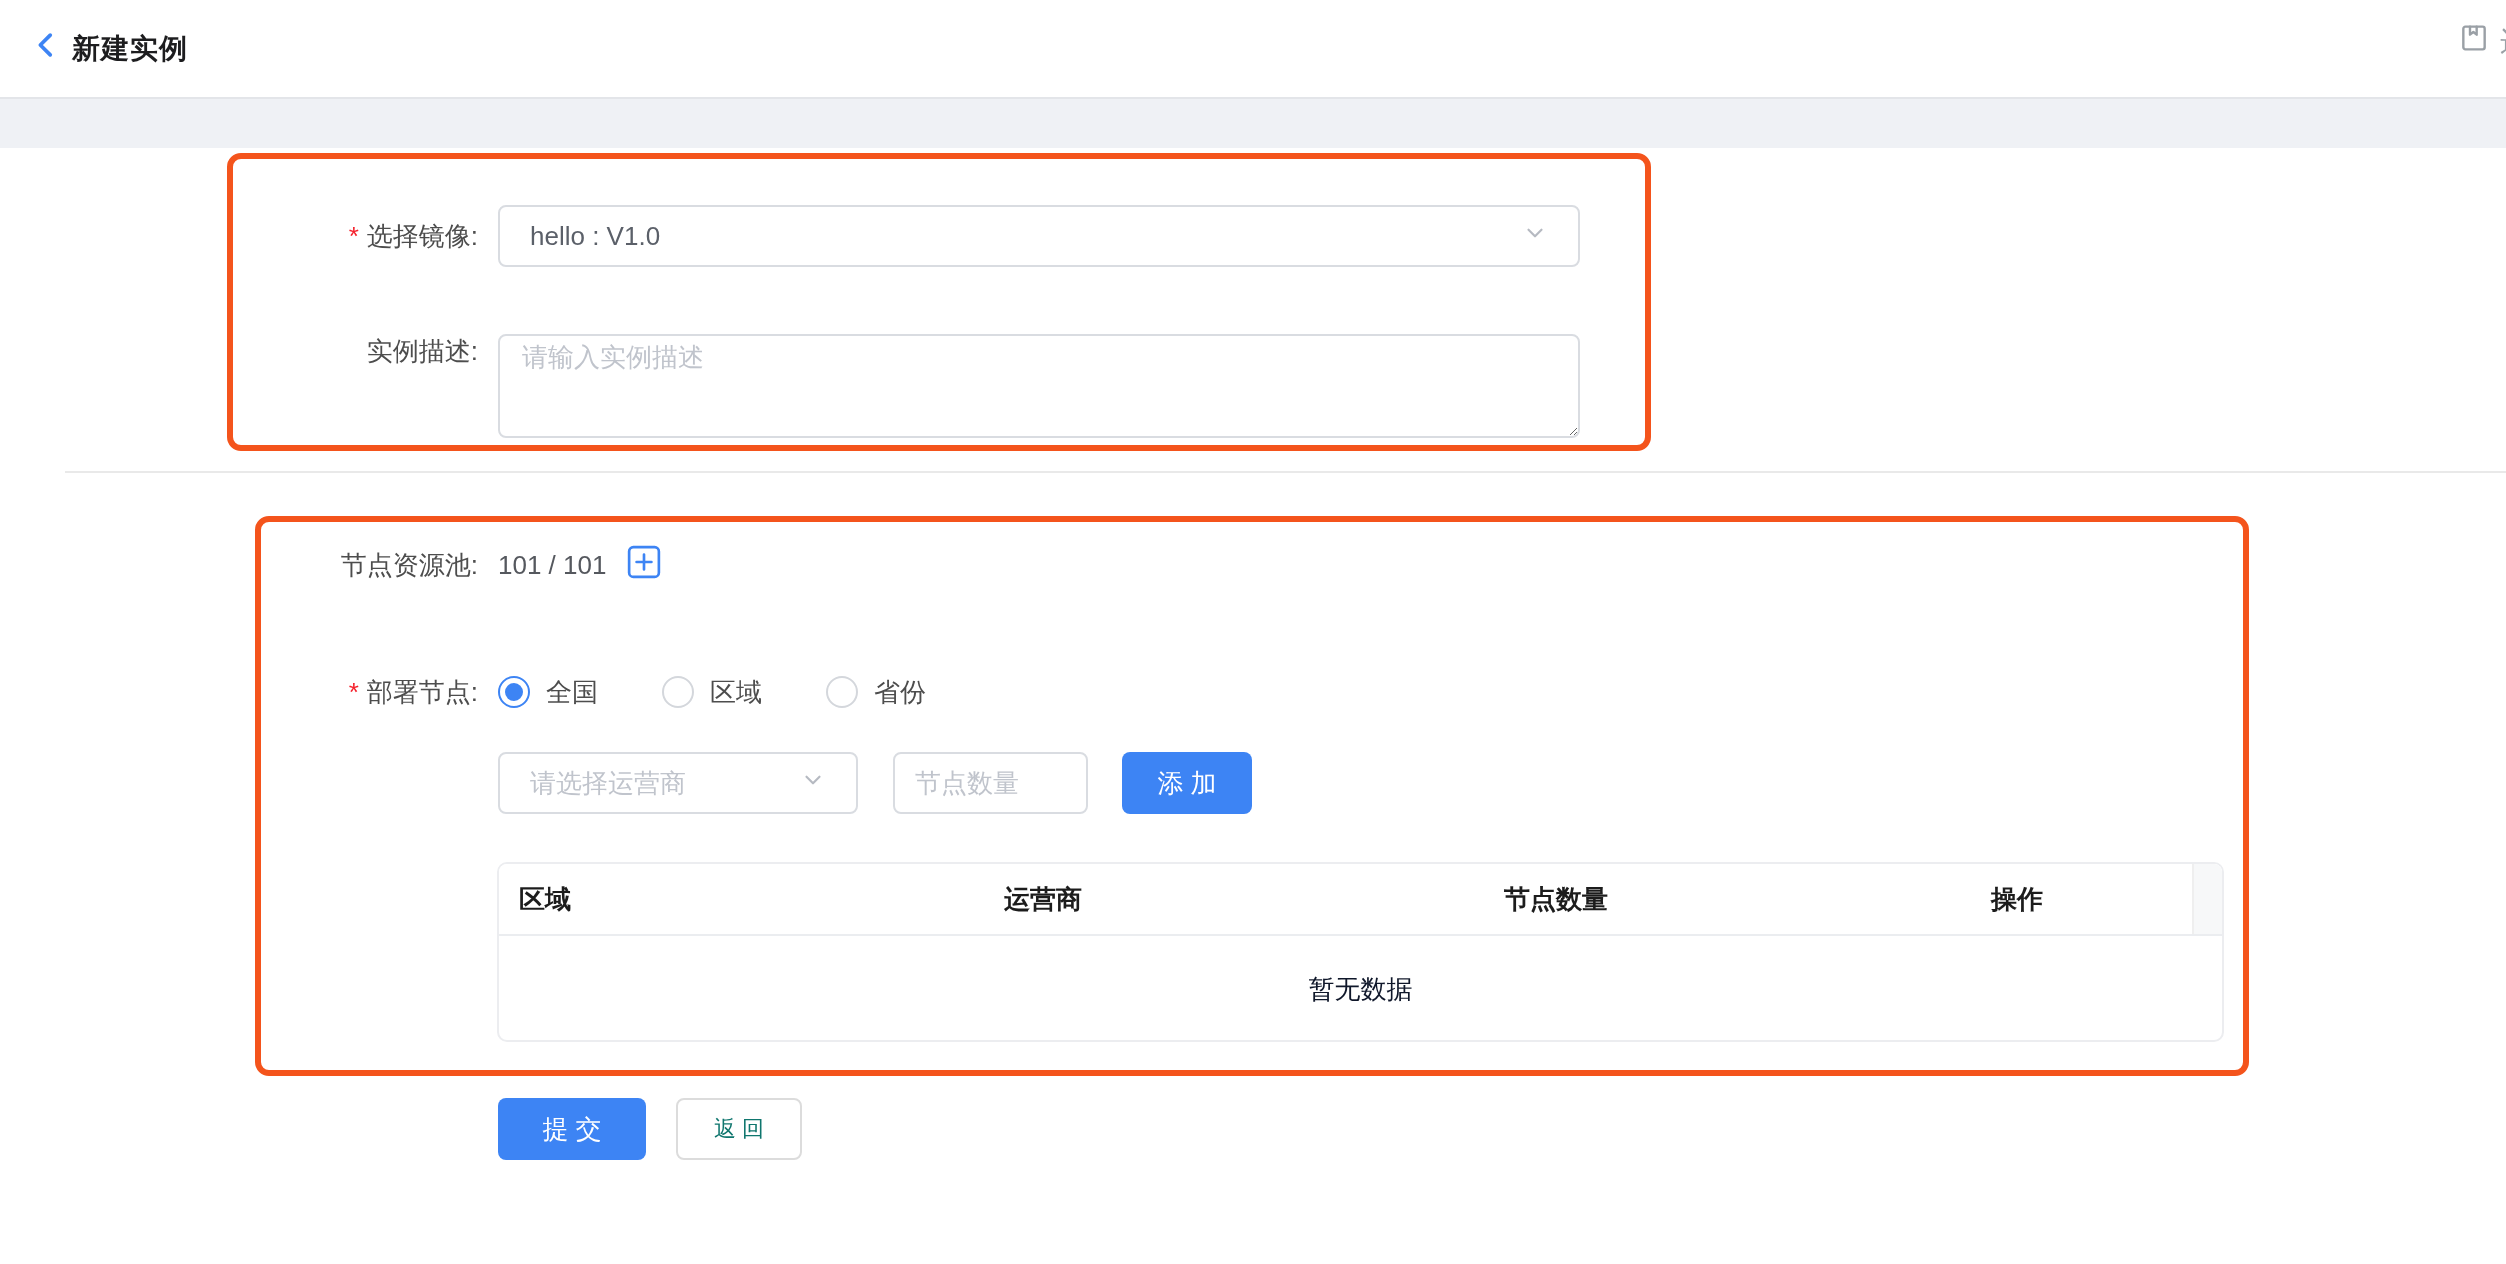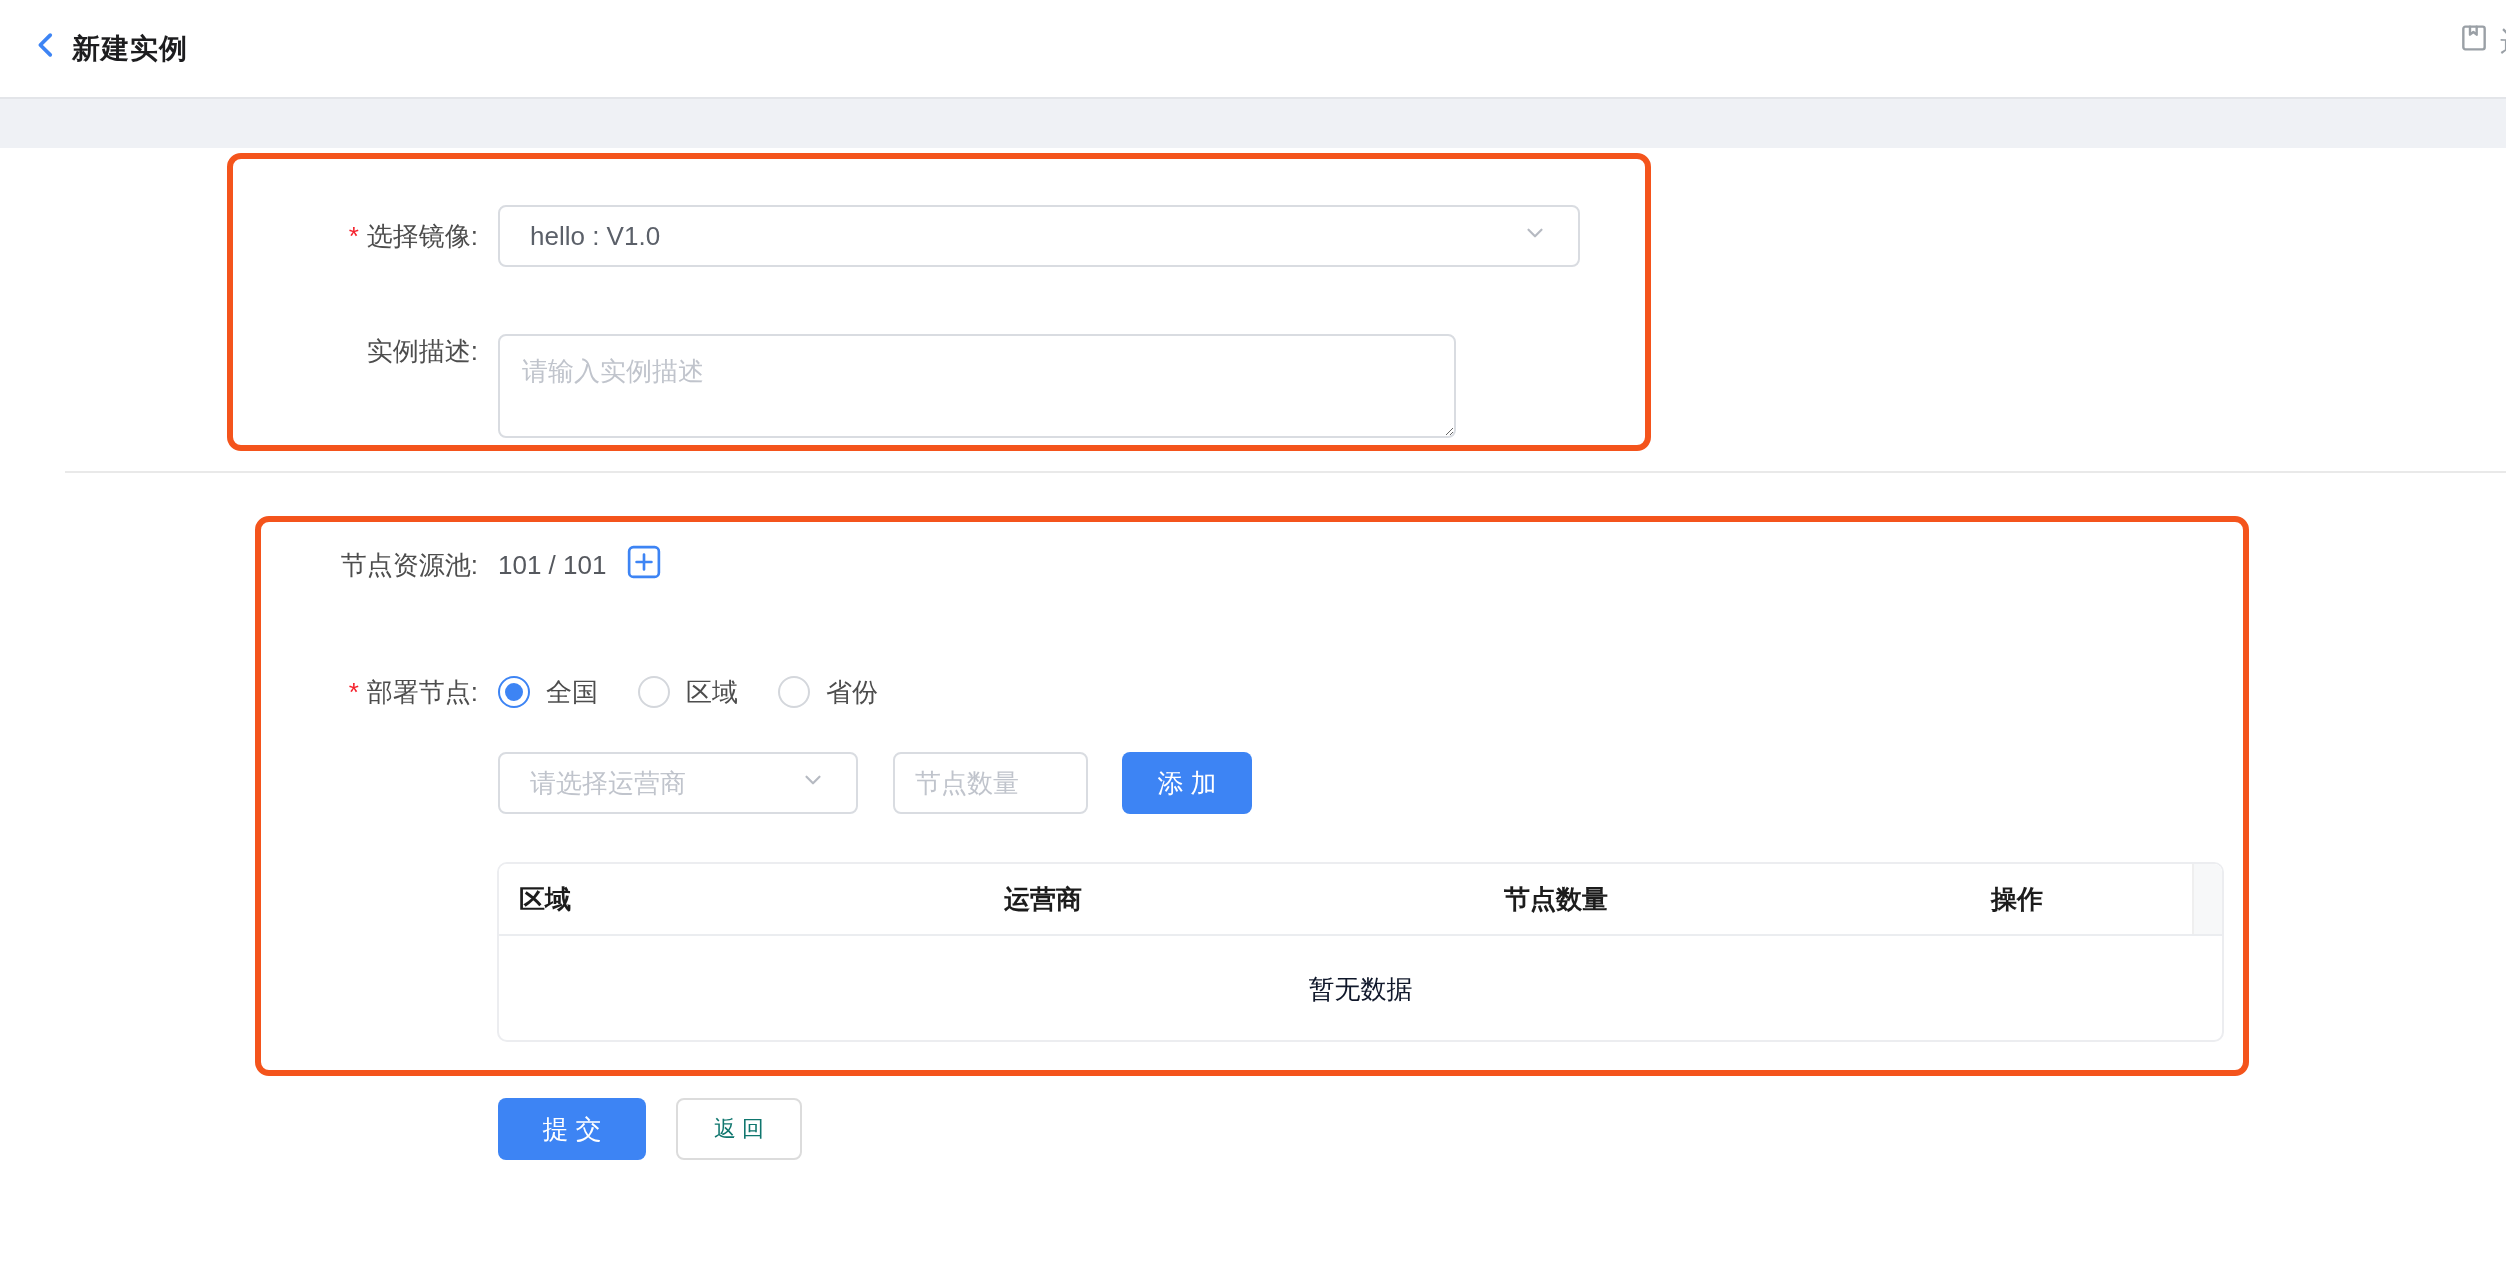--- a/index.html
+++ b/index.html
@@ -45,32 +45,32 @@
   .select-value { color:#5b6069; }
   .select-placeholder { color:#c0c4cc; }
   .text-input { background:#fff; border:2px solid #d9dce1; border-radius:8px;
                 padding:0 20px; font-family:inherit; font-size:26px; color:#5b6069; outline:none; }
   .text-input::placeholder { color:#c0c4cc; }
 
   .row-image { top:205px; height:62px; }
   .row-image .select-box { margin-left:20px; width:1082px; height:62px; }
 
   .row-desc { top:312px; height:104px; align-items:flex-start;margin-top:22px; }
-  .desc-textarea { margin-left:20px; width:958px; height:104px; border:2px solid #d9dce1;
-                   border-radius:8px; padding:18px 22px; font-family:inherit; font-size:26px;
+  .desc-textarea { margin-left:20px; width:1082px; height:104px; border:2px solid #d9dce1;
+                   border-radius:8px; padding:4px 22px; font-family:inherit; font-size:26px;
                    color:#5b6069; resize:vertical; outline:none; }
   .desc-textarea::placeholder { color:#c0c4cc; }
 
   .row-pool { top:540px; height:50px; }
   .pool-value { margin-left:20px; color:#55585e;text-align:center; }
   .pool-add { margin-left:20px; width:36px; height:36px; display:flex; align-items:center;
               justify-content:center; cursor:pointer; }
 
   .row-deploy { top:667px; height:50px; }
-  .radio-group { margin-left:20px; display:flex; align-items:center; gap:40px; }
+  .radio-group { margin-left:20px; display:flex; align-items:center; gap:64px; }
   .radio-item { display:flex; align-items:center; gap:16px; cursor:pointer; }
   .radio-circle { width:32px; height:32px; border-radius:50%; border:2px solid #d4d7dc;
                   background:#fff; position:relative; flex:0 0 auto; }
   .radio-item.selected .radio-circle { border-color:#3d84f4; }
   .radio-item.selected .radio-circle::after { content:""; position:absolute; left:50%; top:50%;
                   width:18px; height:18px; border-radius:50%; background:#3d84f4;
                   transform:translate(-50%,-50%); }
   .radio-label { color:#4d4d4d; }
 
   .row-add { top:752px; height:62px; }

